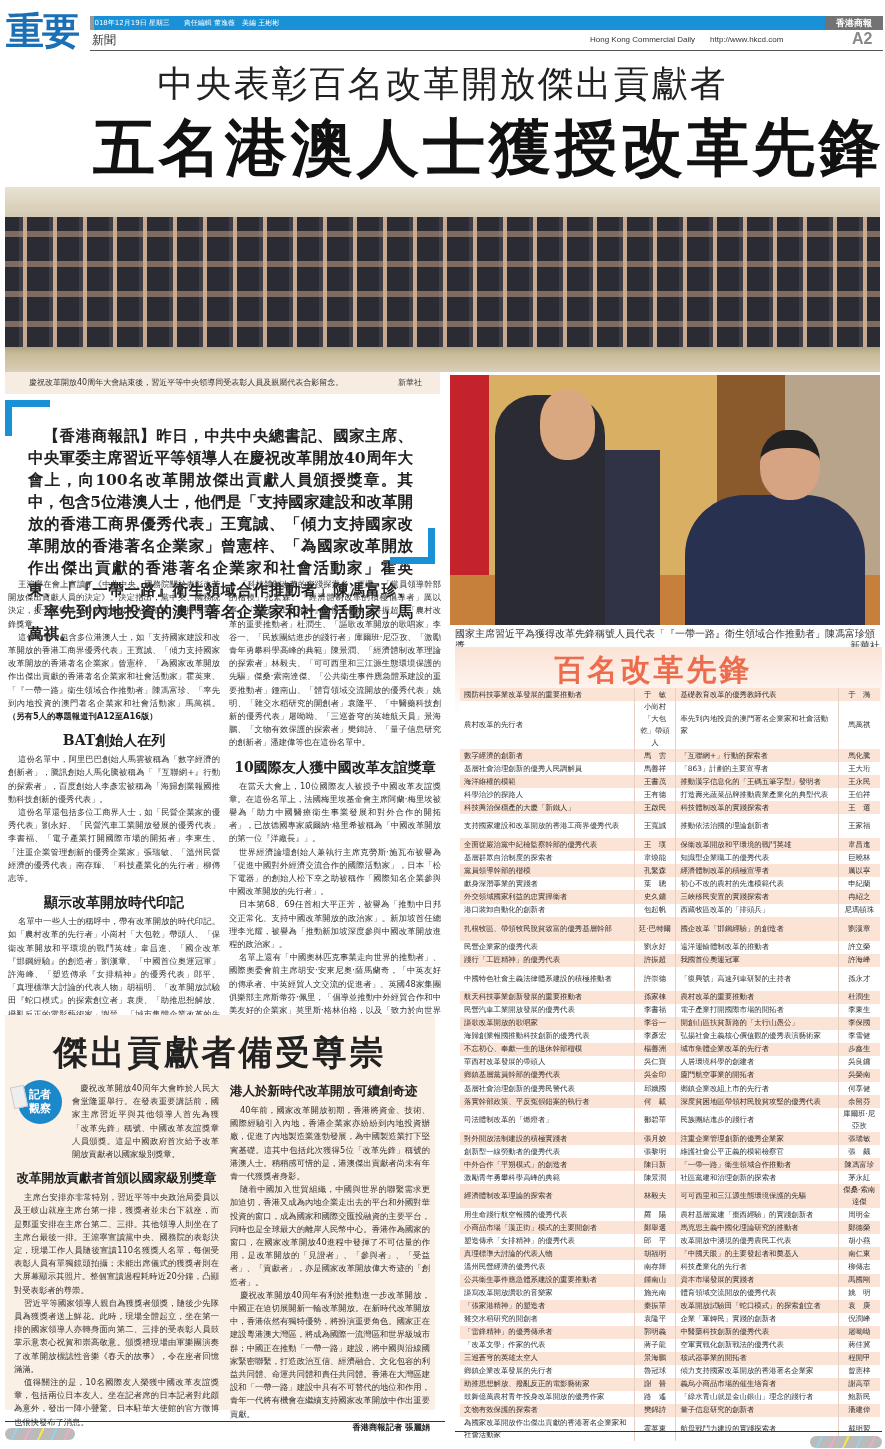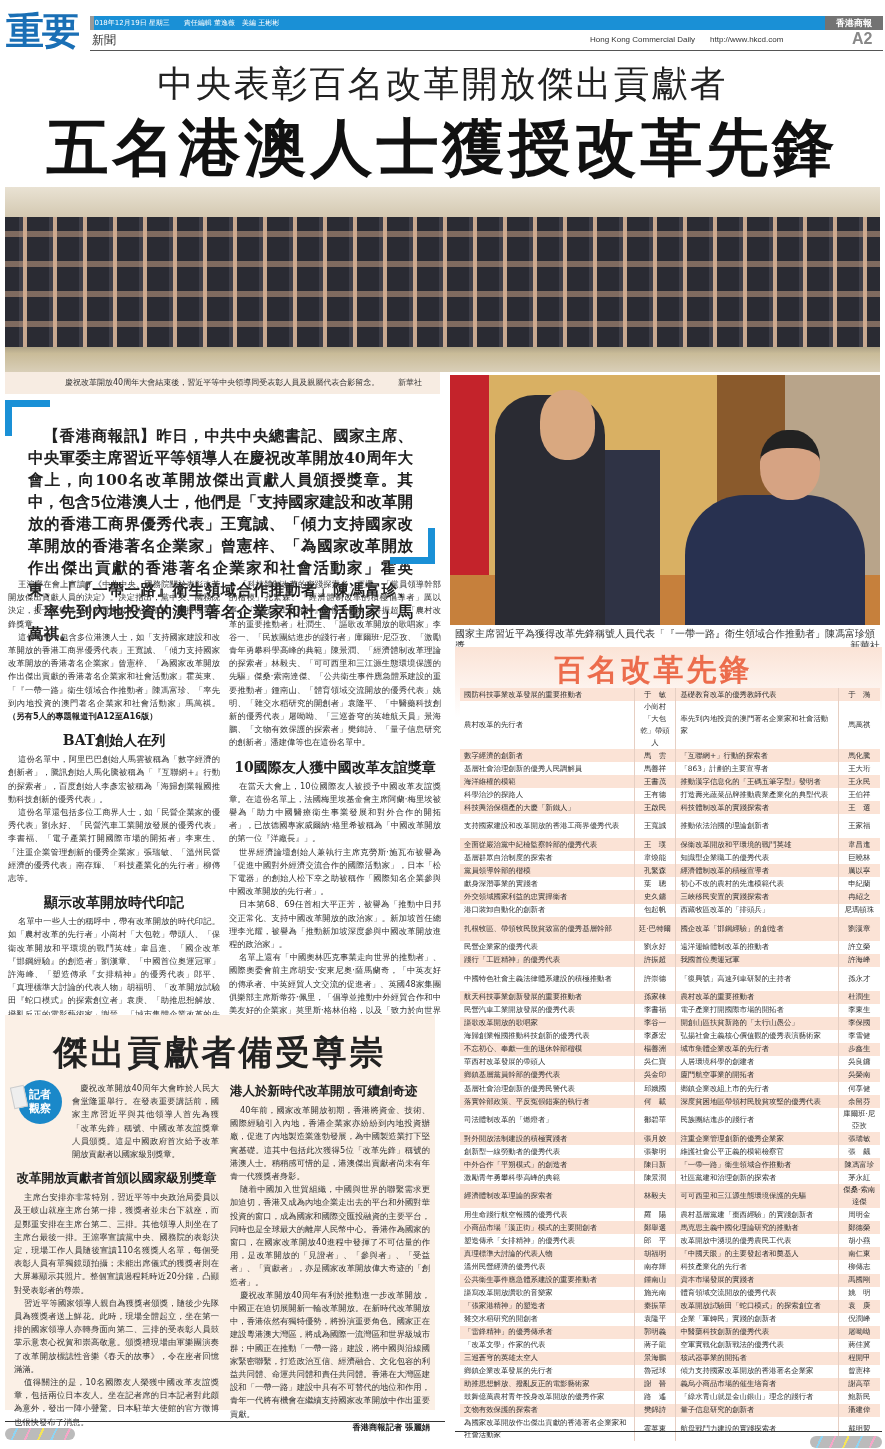--- a/index.html
+++ b/index.html
@@ -8,25 +8,25 @@
 .section-mark{left:6px;top:10px;font-size:38px;color:#1a6fb5;font-weight:bold;letter-spacing:-2px;font-family:"DejaVu Serif",serif;line-height:42px}
 .topbar{left:90px;top:16px;width:735px;height:14px;background:#1a90d6;color:#fff;font-size:7px;line-height:14px;font-family:"DejaVu Sans",sans-serif}
 .topbar .grey{position:absolute;left:0;top:0;width:4px;height:14px;background:#999}
 .brand{left:825px;top:16px;width:58px;height:14px;background:#737373;color:#fff;font-size:9px;line-height:14px;text-align:center;font-weight:bold}
 .subhead-news{left:92px;top:32px;font-size:12px;color:#333;font-family:"DejaVu Sans",sans-serif}
 .hkcd{left:590px;top:35px;font-size:8px;color:#333;font-family:"Liberation Sans",sans-serif}
 .url{left:710px;top:35px;font-size:8px;color:#333;font-family:"Liberation Sans",sans-serif}
 .page-no{left:852px;top:30px;font-size:16px;color:#888;font-weight:bold;font-family:"Liberation Sans",sans-serif}
 .rule{left:90px;top:50px;width:793px;height:1px;background:#555}
 .kicker{left:0;top:60px;width:885px;text-align:center;font-size:36px;color:#222;font-family:"DejaVu Sans",sans-serif;letter-spacing:2px;font-weight:300}
-.headline{left:0;top:108px;width:885px;text-align:center;font-size:62px;font-weight:bold;color:#111;letter-spacing:4px;font-family:"DejaVu Serif",serif;line-height:80px}
+.headline{left:0;top:108px;width:885px;text-align:right;font-size:62px;font-weight:bold;color:#111;letter-spacing:4px;font-family:"DejaVu Serif",serif;line-height:80px}
 .photo1{left:5px;top:187px;width:875px;height:185px;background:linear-gradient(180deg,#e9e2d3 0%,#cfc3aa 20%,#3a3a44 40%,#2c2d36 70%,#c9bb98 90%,#d9cfb8 100%)}
 .photo1 .crowd{position:absolute;left:0;right:0;top:30px;height:130px;background:repeating-linear-gradient(90deg,#2a2b33 0 14px,#3c3d47 14px 18px,#c7a890 18px 22px,#2a2b33 22px 30px)}
 .photo1 .faces{position:absolute;left:0;right:0;top:30px;height:120px;background:repeating-linear-gradient(180deg,transparent 0 14px,rgba(212,170,140,.5) 14px 20px,transparent 20px 30px)}
-.cap1{left:5px;top:372px;width:435px;height:22px;background:#f7ece2;font-size:8px;line-height:22px;padding-left:60px;color:#333;font-family:"DejaVu Sans",sans-serif}
+.cap1{left:5px;top:372px;width:435px;height:22px;background:#f7ece2;font-size:8px;line-height:22px;padding-left:24px;color:#333;font-family:"DejaVu Sans",sans-serif}
 .cap1 .src{position:absolute;right:18px}
 .lead{left:28px;top:425px;width:385px;font-size:15.5px;line-height:22px;font-weight:bold;color:#222;text-indent:1em;text-align:justify}
 .bracket-tl{left:5px;top:400px;width:45px;height:36px;border-left:7px solid #1a90d6;border-top:7px solid #1a90d6}
 .bracket-br{left:390px;top:528px;width:45px;height:36px;border-right:7px solid #1a90d6;border-bottom:7px solid #1a90d6}
 .col{font-size:8.3px;line-height:13.2px;color:#333;text-align:justify;font-family:"DejaVu Sans",sans-serif}
 .col p{text-indent:1.2em}
 .col h3{font-size:14px;font-weight:bold;text-align:center;margin:8px 0 4px;color:#222;font-family:"DejaVu Serif",serif;line-height:18px}
 .col .bold{font-weight:bold;color:#222}
 .photo2{left:450px;top:375px;width:430px;height:250px;background:linear-gradient(90deg,#c4232b 0 9%,#d9b063 9% 62%,#8a5a2c 62% 78%,#b8a48a 78% 100%)}
 .photo2 .p-xi{position:absolute;left:45px;top:20px;width:110px;height:230px;background:#2a2b33;border-radius:40px 40px 0 0}

